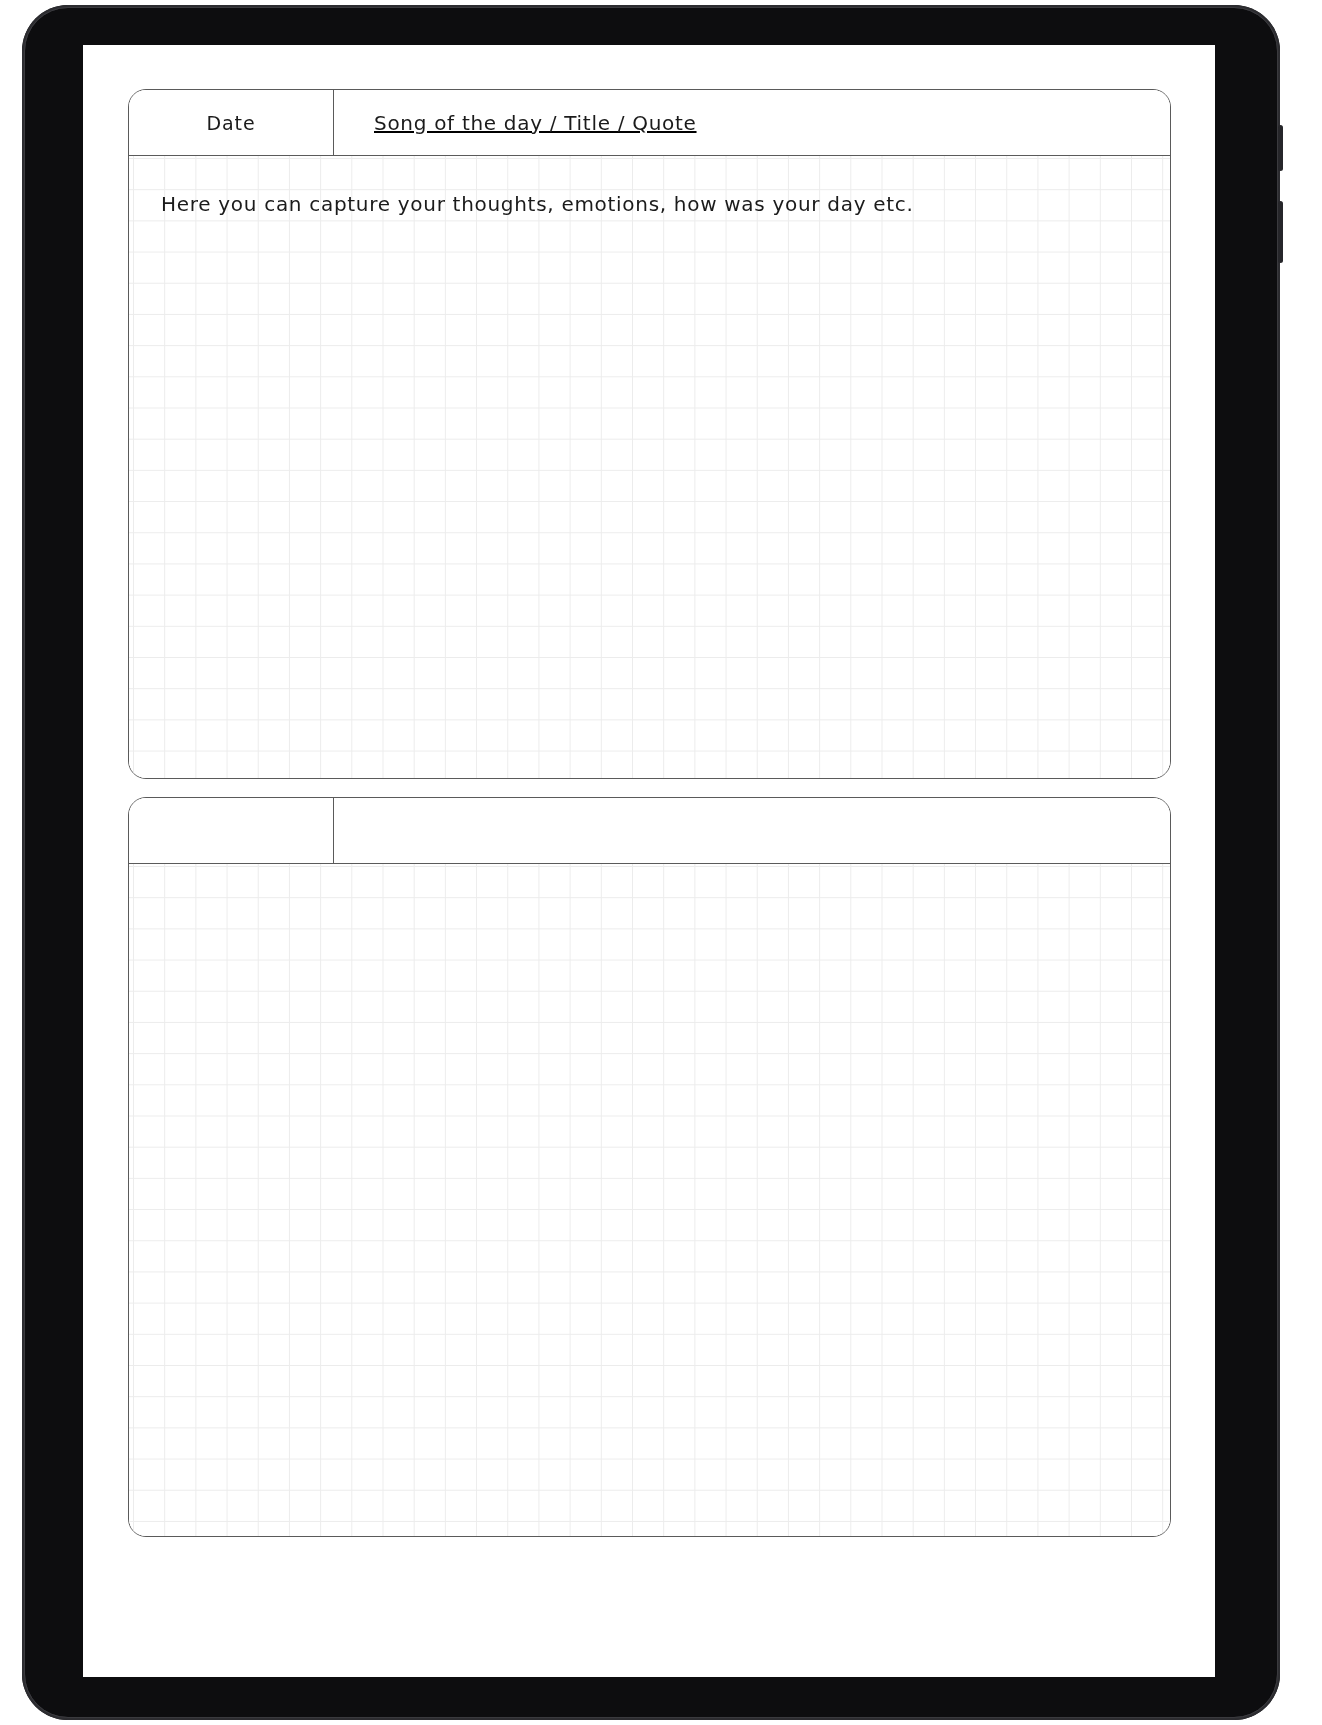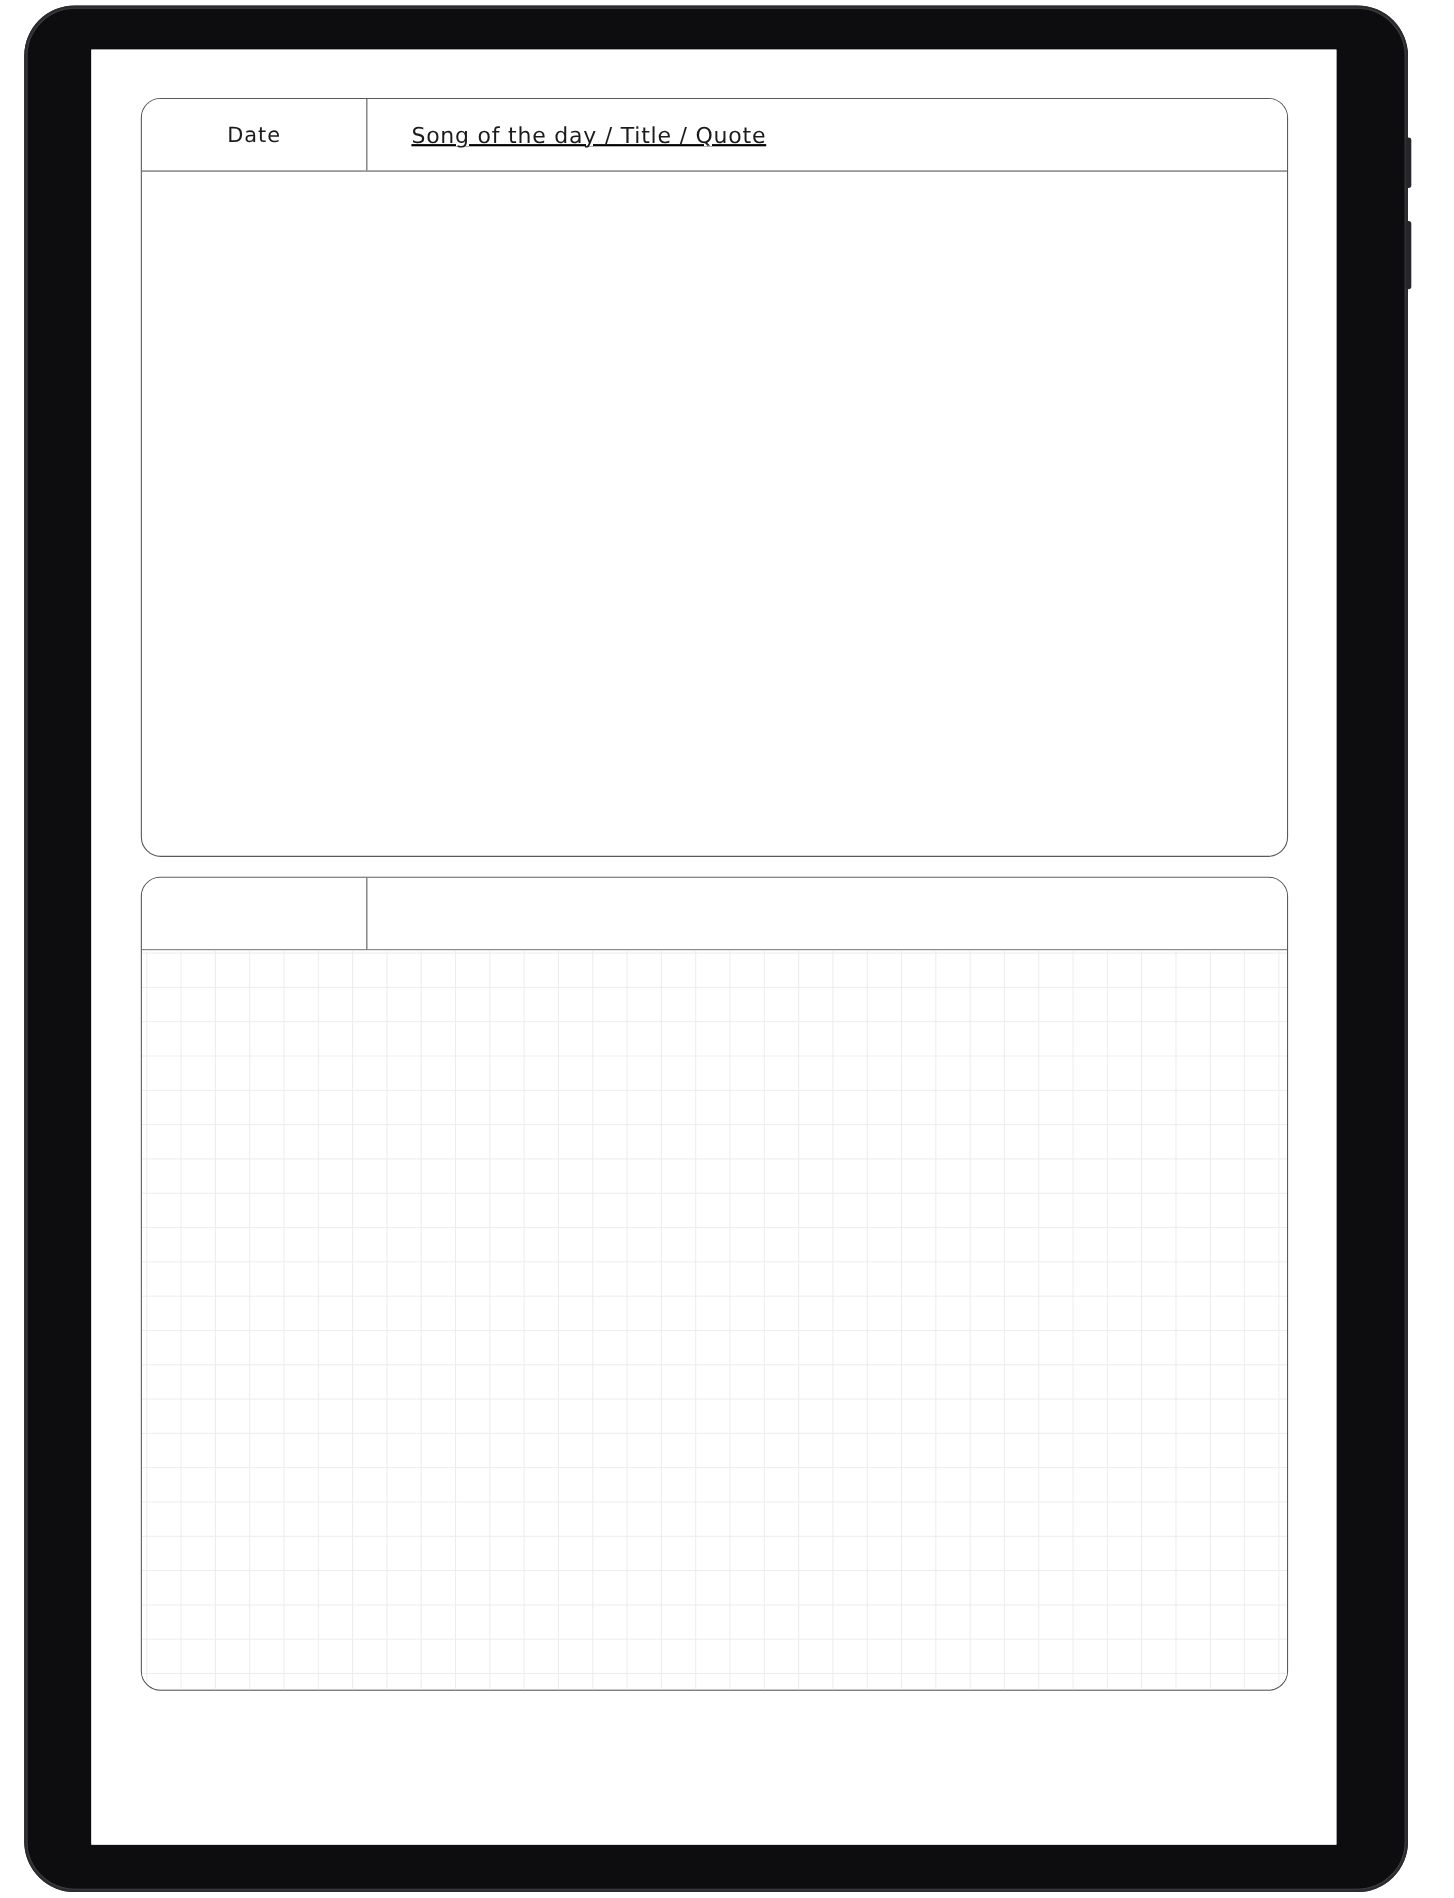--- a/index.html
+++ b/index.html
@@ -171,20 +171,23 @@
 
       <div class="card card-top">
         <div class="card-head">
           <div class="head-date">
             <span class="hand">Date</span>
           </div>
           <div class="head-title">
             <span class="hand hand-lg">Song of the day / Title / Quote</span>
           </div>
         </div>
+        <div class="card-body">
+          <span class="hand hand-lg prompt">Here you can capture your thoughts, emotions, how was your day etc.</span>
+        </div>
       </div>
 
       <div class="card card-bottom">
         <div class="card-head">
           <div class="empty-head-date">
             <span class="hand"></span>
           </div>
           <div class="head-title">
             <span class="hand hand-lg"></span>
           </div>

